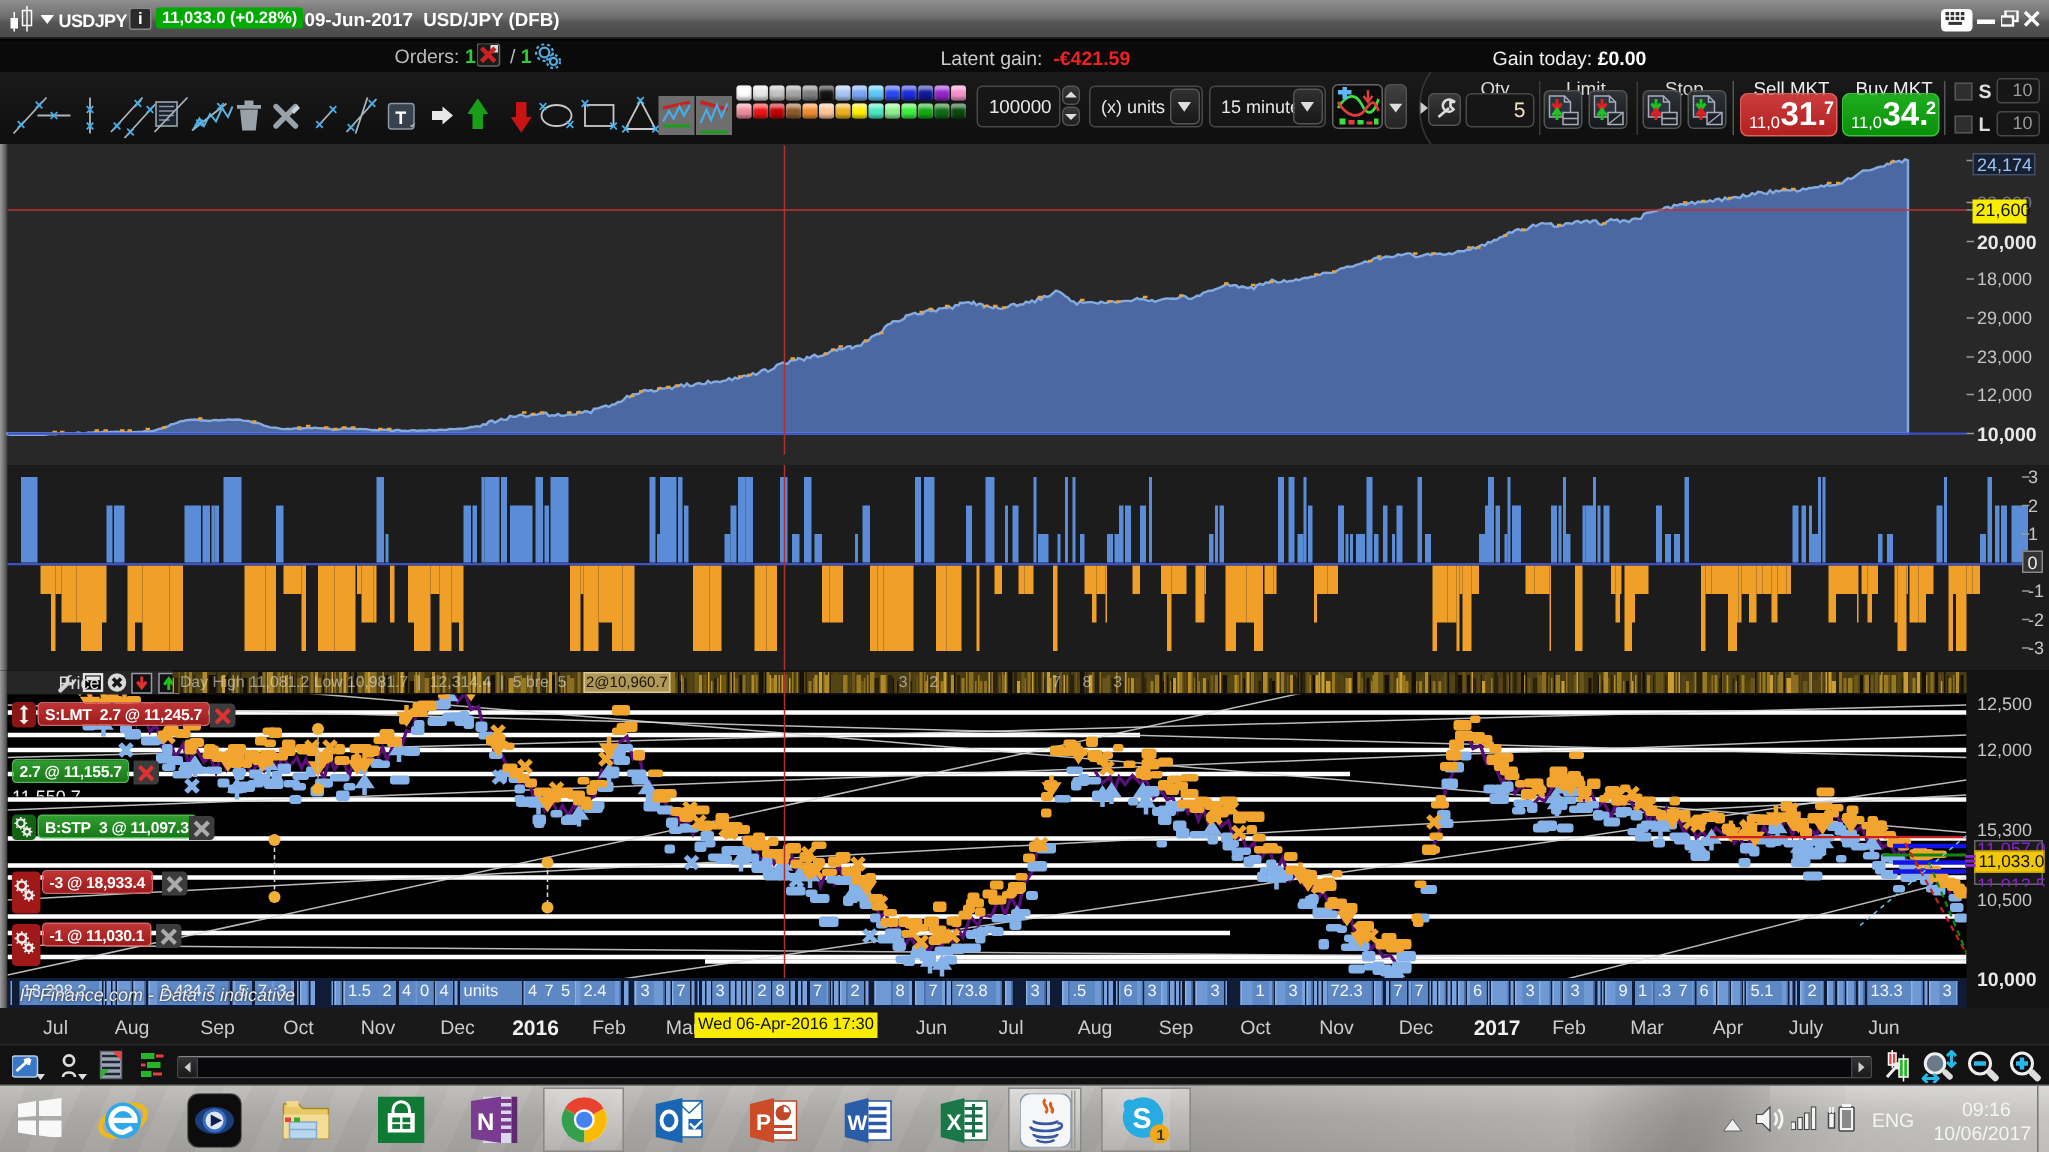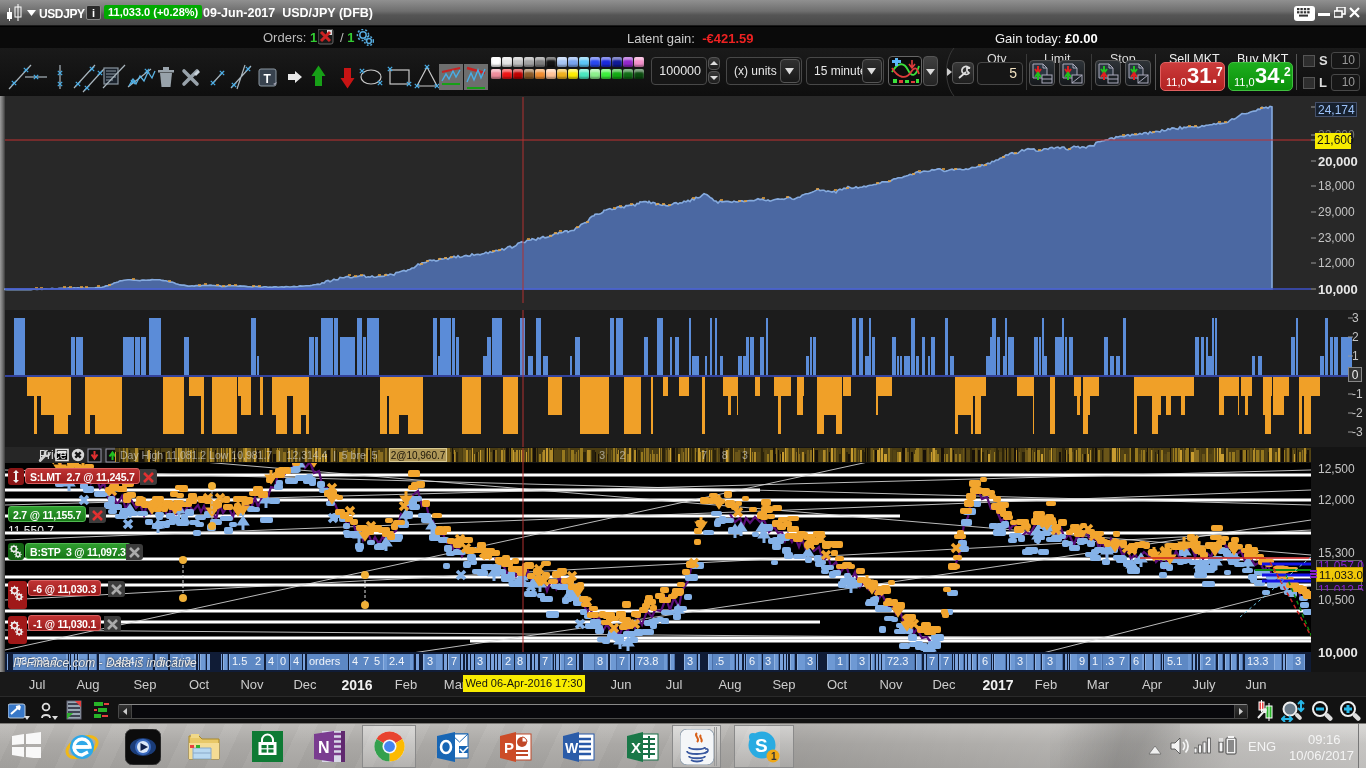--- a/index.html
+++ b/index.html
@@ -2034,21 +2034,21 @@
           <line x1="15.4" y1="14.0" x2="16.8" y2="14.0" stroke-width="1.4"></line>
           <line x1="14.4" y1="16.4" x2="15.4" y2="17.4" stroke-width="1.4"></line>
           <line x1="12.0" y1="17.4" x2="12.0" y2="18.8" stroke-width="1.4"></line>
           <line x1="9.6" y1="16.4" x2="8.6" y2="17.4" stroke-width="1.4"></line>
           <line x1="8.6" y1="14.0" x2="7.2" y2="14.0" stroke-width="1.4"></line>
           <line x1="9.6" y1="11.6" x2="8.6" y2="10.6" stroke-width="1.4"></line>
           <line x1="12.0" y1="10.6" x2="12.0" y2="9.2" stroke-width="1.4"></line>
           <line x1="14.4" y1="11.6" x2="15.4" y2="10.6" stroke-width="1.4"></line>
         </g>
       </svg>
-<div class="badge" style="left:28px;top:133px;background:linear-gradient(#c03434,#9c1c1c);border:1px solid #d86060;">-6 @ 11,030.3</div>
+<div class="badge" style="left:28px;top:133px;background:linear-gradient(#c03434,#9c1c1c);border:1px solid #d86060;">-3 @ 18,933.4</div>
 <div class="abs" style="left:108px;top:134px;width:17px;height:16px;background:#3c3c3c;border-radius:0 3px 3px 0;z-index:6;"></div>
 <svg class="abs" style="left:111px;top:137px;z-index:7" width="11" height="11">
         <path d="M1,1 L10,10 M10,1 L1,10" stroke="#aaa" stroke-width="2.6"></path>
       </svg>
 
 <div class="abs" style="left:8px;top:169px;width:19px;height:28px;background:#a01818;border-radius:3px;z-index:6;"></div>
 <svg class="abs" style="left:9px;top:173px;z-index:7" width="15" height="17">
         <g transform="scale(0.85)" fill="none" stroke="#eee">
           <circle cx="6.5" cy="6.5" r="3.4" stroke-width="2"></circle>
           <line x1="10.7" y1="6.5" x2="12.1" y2="6.5" stroke-width="1.4"></line>
@@ -2322,21 +2322,21 @@
         <div class="abs" style="left:227px;top:3px;color:#f0f4fa;font-size:11px;z-index:3;">1.5</div>
         <div class="abs" style="left:248px;top:2px;width:11px;height:16px;background:#5d88c4;z-index:2;"></div>
         <div class="abs" style="left:250px;top:3px;color:#f0f4fa;font-size:11px;z-index:3;">2</div>
         <div class="abs" style="left:261px;top:2px;width:11px;height:16px;background:#5d88c4;z-index:2;"></div>
         <div class="abs" style="left:263px;top:3px;color:#f0f4fa;font-size:11px;z-index:3;">4</div>
         <div class="abs" style="left:273px;top:2px;width:11px;height:16px;background:#5d88c4;z-index:2;"></div>
         <div class="abs" style="left:275px;top:3px;color:#f0f4fa;font-size:11px;z-index:3;">0</div>
         <div class="abs" style="left:286px;top:2px;width:11px;height:16px;background:#5d88c4;z-index:2;"></div>
         <div class="abs" style="left:288px;top:3px;color:#f0f4fa;font-size:11px;z-index:3;">4</div>
         <div class="abs" style="left:302px;top:2px;width:41px;height:16px;background:#5d88c4;z-index:2;"></div>
-        <div class="abs" style="left:304px;top:3px;color:#f0f4fa;font-size:11px;z-index:3;">orders</div>
+        <div class="abs" style="left:304px;top:3px;color:#f0f4fa;font-size:11px;z-index:3;">units</div>
         <div class="abs" style="left:345px;top:2px;width:11px;height:16px;background:#5d88c4;z-index:2;"></div>
         <div class="abs" style="left:347px;top:3px;color:#f0f4fa;font-size:11px;z-index:3;">4</div>
         <div class="abs" style="left:356px;top:2px;width:11px;height:16px;background:#5d88c4;z-index:2;"></div>
         <div class="abs" style="left:358px;top:3px;color:#f0f4fa;font-size:11px;z-index:3;">7</div>
         <div class="abs" style="left:367px;top:2px;width:11px;height:16px;background:#5d88c4;z-index:2;"></div>
         <div class="abs" style="left:369px;top:3px;color:#f0f4fa;font-size:11px;z-index:3;">5</div>
         <div class="abs" style="left:382px;top:2px;width:23px;height:16px;background:#5d88c4;z-index:2;"></div>
         <div class="abs" style="left:384px;top:3px;color:#f0f4fa;font-size:11px;z-index:3;">2.4</div>
         <div class="abs" style="left:420px;top:2px;width:11px;height:16px;background:#5d88c4;z-index:2;"></div>
         <div class="abs" style="left:422px;top:3px;color:#f0f4fa;font-size:11px;z-index:3;">3</div>

